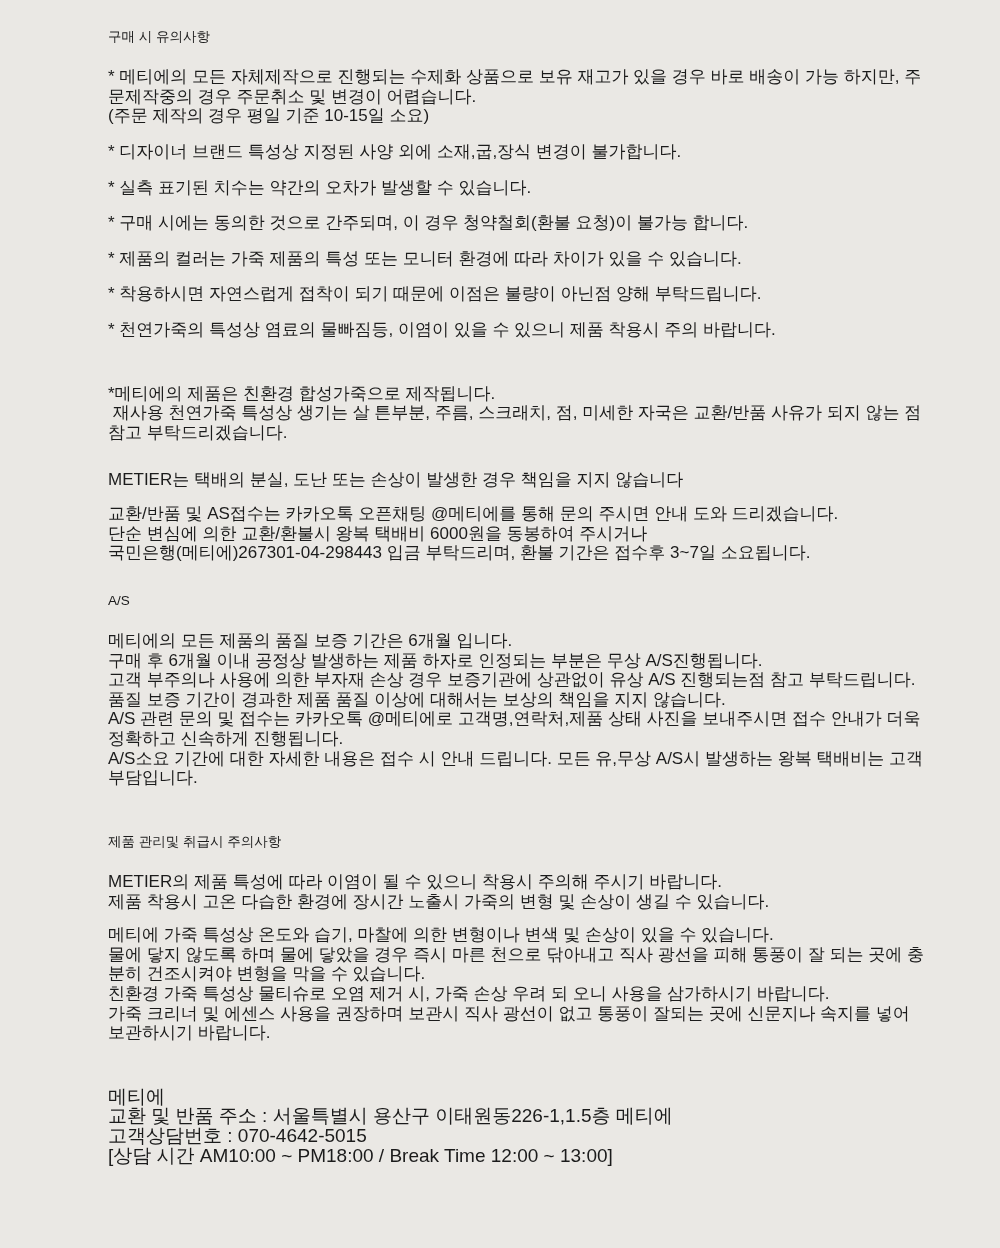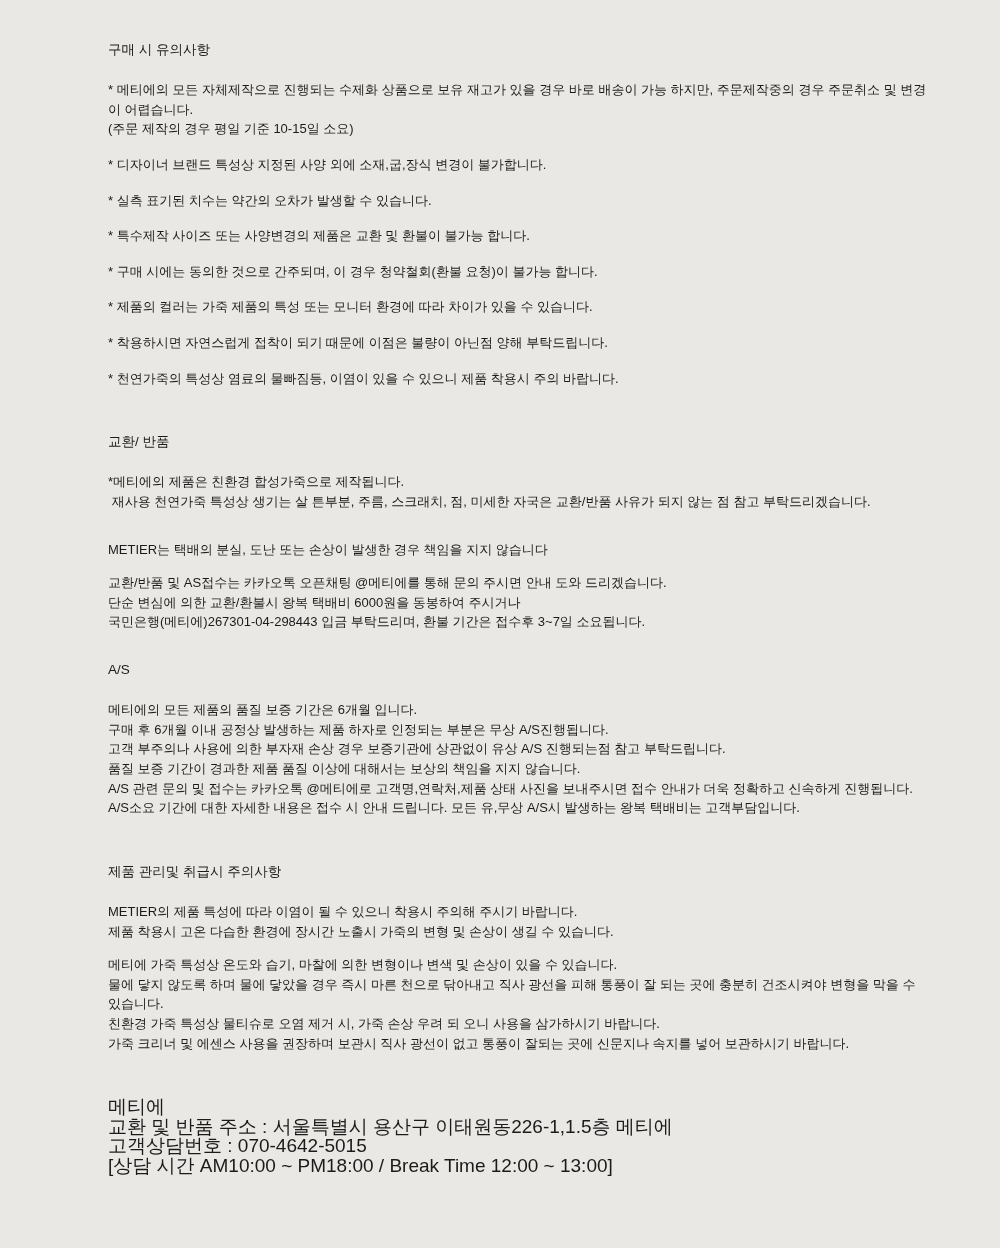--- a/index.html
+++ b/index.html
@@ -14,34 +14,34 @@
     color: #222222;
     overflow: hidden;
   }
   .page {
     position: relative;
     width: 1000px;
     height: 1248px;
     box-sizing: border-box;
   }
   .content {
-    padding: 40px 70px 0 108px;
+    padding: 27px 70px 0 108px;
   }
   .section {
     margin-bottom: 0;
   }
   .sec-title {
     font-size: 13.5px;
     font-weight: 400;
     color: #1b1b1b;
     line-height: 1.5;
     margin: 0 0 20px 0;
   }
   .para {
-    font-size: 13px;
+    font-size: 17px;
     line-height: 19.6px;
     color: #1b1b1b;
     margin: 0;
     white-space: pre-wrap;
   }
   .para + .para {
     margin-top: 16px;
   }
   .gap-sm { height: 14px; }
   .gap-md { height: 28px; }
@@ -59,31 +59,29 @@
 
 <div class="page">
   <div class="content">
 
     <div class="section">
       <div class="sec-title">구매 시 유의사항</div>
       <p class="para">* 메티에의 모든 자체제작으로 진행되는 수제화 상품으로 보유 재고가 있을 경우 바로 배송이 가능 하지만, 주문제작중의 경우 주문취소 및 변경이 어렵습니다.
 (주문 제작의 경우 평일 기준 10-15일 소요)</p>
       <p class="para">* 디자이너 브랜드 특성상 지정된 사양 외에 소재,굽,장식 변경이 불가합니다.</p>
       <p class="para">* 실측 표기된 치수는 약간의 오차가 발생할 수 있습니다.</p>
-      <p class="para">* 특수제작 사이즈 또는 사양변경의 제품은 교환 및 환불이 불가능 합니다.</p>
       <p class="para">* 구매 시에는 동의한 것으로 간주되며, 이 경우 청약철회(환불 요청)이 불가능 합니다.</p>
       <p class="para">* 제품의 컬러는 가죽 제품의 특성 또는 모니터 환경에 따라 차이가 있을 수 있습니다.</p>
       <p class="para">* 착용하시면 자연스럽게 접착이 되기 때문에 이점은 불량이 아닌점 양해 부탁드립니다.</p>
       <p class="para">* 천연가죽의 특성상 염료의 물빠짐등, 이염이 있을 수 있으니 제품 착용시 주의 바랍니다.</p>
     </div>
 
     <div class="gap-lg"></div>
 
     <div class="section">
-      <div class="sec-title">교환/ 반품</div>
       <p class="para">*메티에의 제품은 친환경 합성가죽으로 제작됩니다.
  재사용 천연가죽 특성상 생기는 살 튼부분, 주름, 스크래치, 점, 미세한 자국은 교환/반품 사유가 되지 않는 점 참고 부탁드리겠습니다.</p>
       <div class="gap-sm"></div>
       <div class="gap-sm"></div>
       <p class="para">METIER는 택배의 분실, 도난 또는 손상이 발생한 경우 책임을 지지 않습니다</p>
       <div class="gap-sm"></div>
       <p class="para">교환/반품 및 AS접수는 카카오톡 오픈채팅 @메티에를 통해 문의 주시면 안내 도와 드리겠습니다.
 단순 변심에 의한 교환/환불시 왕복 택배비 6000원을 동봉하여 주시거나
 국민은행(메티에)267301-04-298443 입금 부탁드리며, 환불 기간은 접수후 3~7일 소요됩니다.</p>
     </div>

